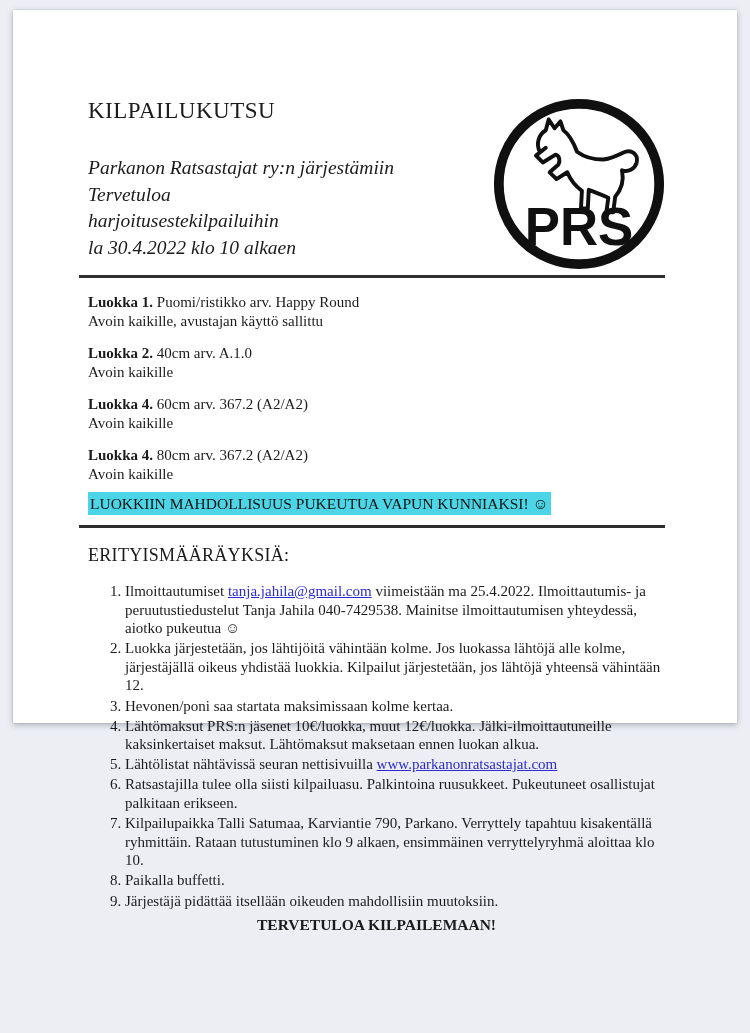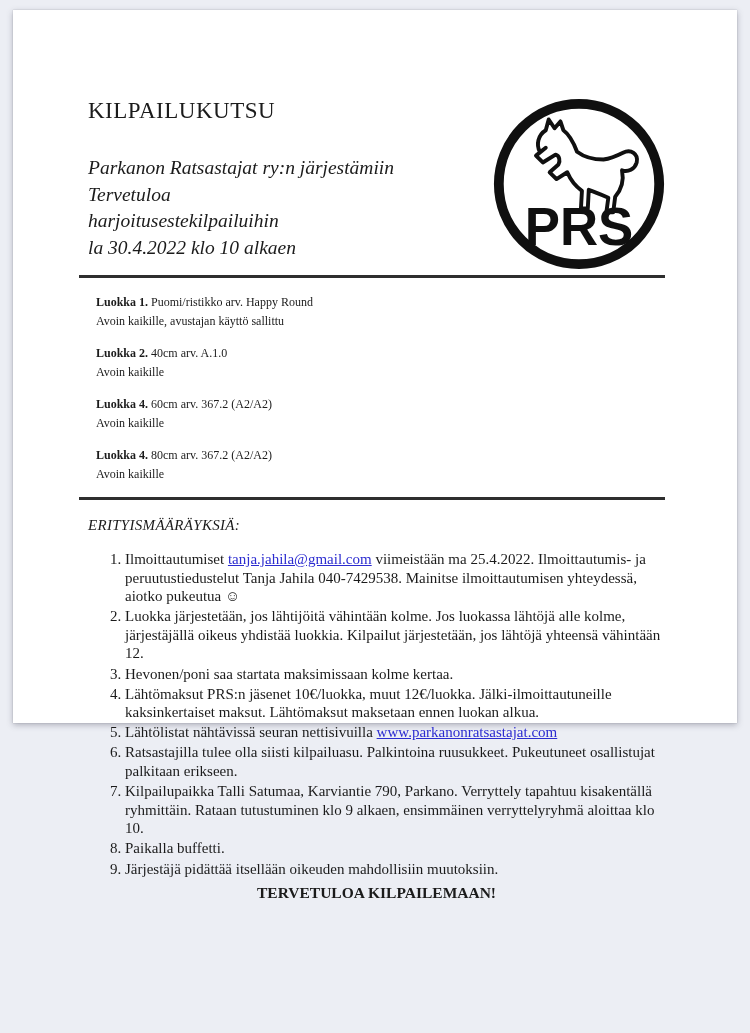--- a/index.html
+++ b/index.html
@@ -46,35 +46,34 @@
     height: 176px;
   }
   .rule {
     border: none;
     border-top: 3px solid #2e2e2e;
     width: 586px;
     margin-left: -9px;
   }
   .rule-1 { margin-top: 14px; }
   .rule-2 { margin-top: 13px; }
-  .class-block { margin-top: 13px; font-size: 12px; line-height: 19px; margin-left: 8px; }
+  .class-block { margin-top: 13px; font-size: 15px; line-height: 19px; }
   .class-block:first-of-type { margin-top: 15px; }
   .class-block b { font-weight: bold; }
   .highlight-line { margin-top: 9px; font-size: 15.5px; line-height: 19px; }
   .highlight-line mark {
     background: #4bd5e6;
     color: #111;
     padding: 2.5px 3px 3.5px 2px;
   }
   .special-heading {
     margin-top: 17px;
-    font-size: 15px;
+    font-size: 18px;
     letter-spacing: 0.3px;
     font-weight: normal;
-    font-style: italic;
   }
   ol.rules {
     margin-top: 16px;
     padding-left: 37px;
     font-size: 15px;
     line-height: 18.6px;
   }
   ol.rules li { margin-bottom: 1.5px; }
   a.link {
     color: #2b2bd0;
@@ -146,20 +145,23 @@
   <p class="class-block">
     <b>Luokka 4.</b><span> 60cm arv. 367.2 (A2/A2)</span><br>
     <span>Avoin kaikille</span>
   </p>
 
   <p class="class-block">
     <b>Luokka 4.</b><span> 80cm arv. 367.2 (A2/A2)</span><br>
     <span>Avoin kaikille</span>
   </p>
 
+  <p class="highlight-line">
+    <mark>LUOKKIIN MAHDOLLISUUS PUKEUTUA VAPUN KUNNIAKSI! ☺</mark>
+  </p>
 
   <hr class="rule rule-2">
 
   <h2 class="special-heading">ERITYISMÄÄRÄYKSIÄ:</h2>
 
   <ol class="rules">
     <li><span>Ilmoittautumiset </span><a class="link">tanja.jahila@gmail.com</a><span> viimeistään ma 25.4.2022. Ilmoittautumis- ja peruutustiedustelut Tanja Jahila 040-7429538. Mainitse ilmoittautumisen yhteydessä, aiotko pukeutua ☺</span></li>
     <li><span>Luokka järjestetään, jos lähtijöitä vähintään kolme. Jos luokassa lähtöjä alle kolme, järjestäjällä oikeus yhdistää luokkia. Kilpailut järjestetään, jos lähtöjä yhteensä vähintään 12.</span></li>
     <li><span>Hevonen/poni saa startata maksimissaan kolme kertaa.</span></li>
     <li><span>Lähtömaksut PRS:n jäsenet 10€/luokka, muut 12€/luokka. Jälki-ilmoittautuneille kaksinkertaiset maksut. Lähtömaksut maksetaan ennen luokan alkua.</span></li>

